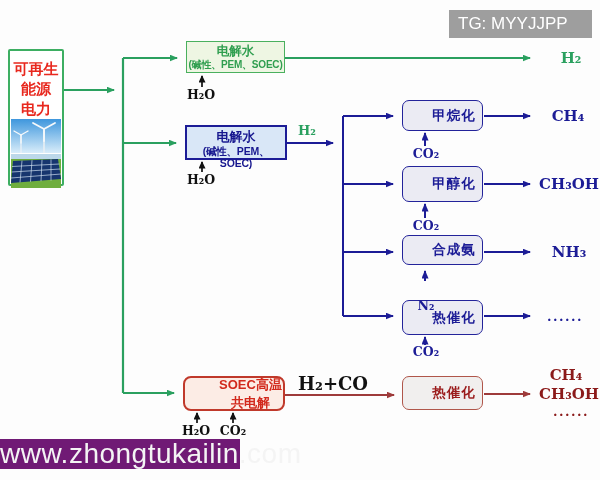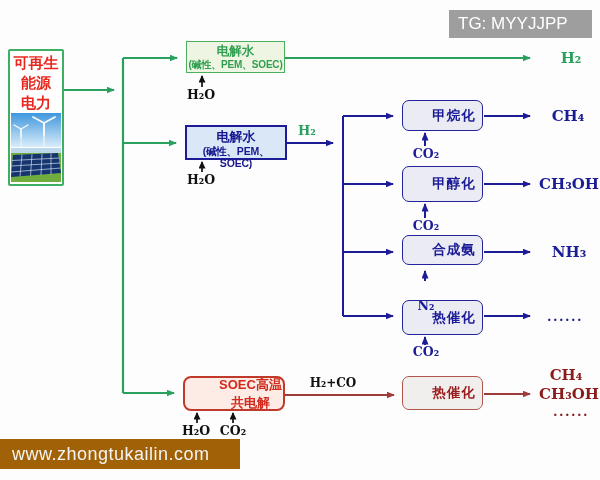--- a/index.html
+++ b/index.html
@@ -10,21 +10,21 @@
   .wires{position:absolute;left:0;top:0;width:600px;height:480px;}
 
   .box{position:absolute;box-sizing:border-box;text-align:center;}
 
   
   .source-box{
     left:8px;top:49px;width:56px;height:137px;
     border:2px solid #3dae62;background:#ffffff;border-radius:2px;
     display:flex;flex-direction:column;
   }
-  .source-text{font-size:15px;font-weight:bold;color:#e8281e;line-height:20px;padding-top:2px;}
+  .source-text{font-size:15px;font-weight:bold;color:#e8281e;line-height:20px;padding-top:8px;}
   .source-photos{flex:1;display:flex;flex-direction:column;gap:1px;padding:0 1px 1px 1px;}
   .source-photos svg{display:block;width:100%;height:34px;}
 
   
   .electro{border-radius:0;padding-top:2px;}
   .electro .t1{font-weight:bold;font-size:12.5px;line-height:15px;}
   .electro .t2{font-weight:bold;font-size:10px;line-height:12px;letter-spacing:-0.2px;}
   .electro-green{left:186px;top:41px;width:99px;height:32px;background:#eef6e3;border:1.6px solid #4ab05e;color:#2f9e4f;}
   .electro-blue{left:185px;top:125px;width:102px;height:35px;background:#d9e7f7;border:2px solid #1c1c96;color:#17178f;}
   .electro-blue .t1{font-size:13px;line-height:16px;}
@@ -45,31 +45,31 @@
     padding-left:23px;
   }
   .proc-red{border-color:#b0564a;color:#9b1c1c;background:#f1efee;}
 
   
   .chem{
     position:absolute;transform:translate(-50%,-50%);
     font-family:"DejaVu Serif","DejaVu Sans",serif;font-weight:bold;white-space:nowrap;
   }
   .navy{color:#1c1c96;} .green{color:#2aa05f;} .darkred{color:#8b1a1a;} .blacktxt{color:#111111;}
-  .fs15{font-size:15px;} .fs14{font-size:12px;} .fs13{font-size:13px;} .fs12{font-size:12.5px;}
+  .fs15{font-size:15px;} .fs14{font-size:18px;} .fs13{font-size:13px;} .fs12{font-size:12.5px;}
   .dots{letter-spacing:1.5px;}
 
   
   .tg-badge{
     position:absolute;left:449px;top:10px;width:143px;height:28px;box-sizing:border-box;
     background:#9e9e9e;color:#ffffff;font-size:17px;line-height:28px;padding-left:9px;
   }
   .site-bar{
     position:absolute;left:0;top:439px;width:240px;height:30px;box-sizing:border-box;
-    background:#a16207;color:#f4f4f4;font-size:18px;line-height:30px;padding-left:12px;
+    background:#701a75;color:#f4f4f4;font-size:28px;line-height:30px;
     letter-spacing:0.5px;
   }
 </style>
 </head>
 <body>
 
 <div class="canvas">
 
   <svg class="wires" viewBox="0 0 600 480">
     <defs>

